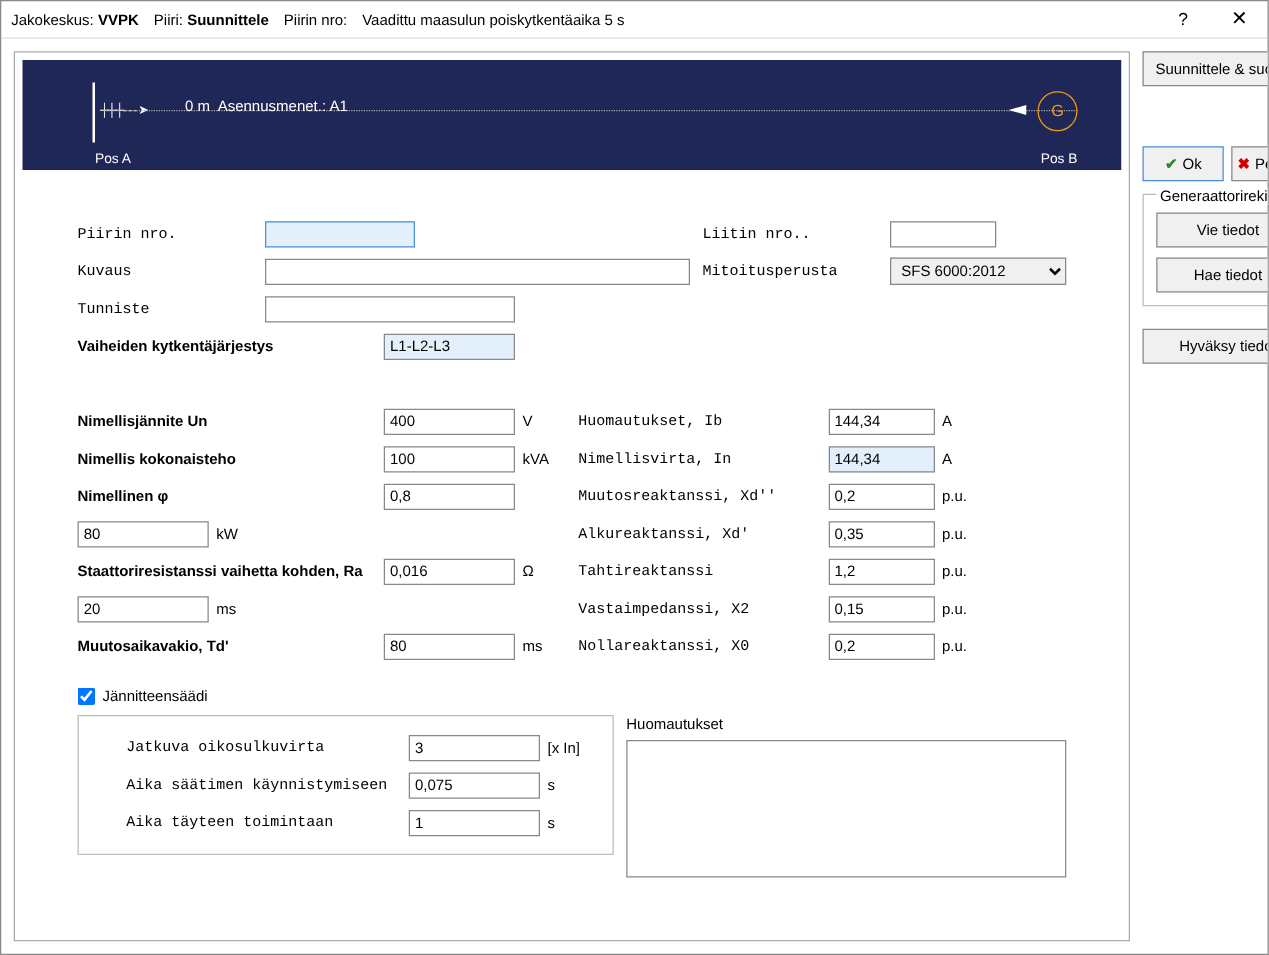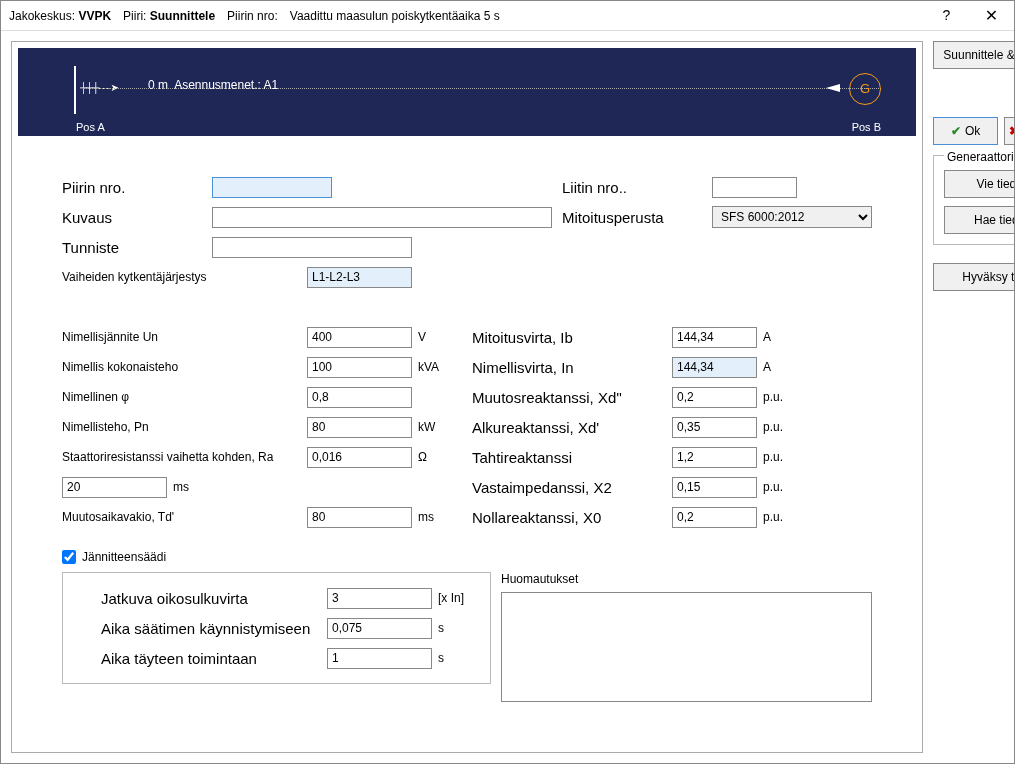--- a/index.html
+++ b/index.html
@@ -22,22 +22,22 @@
     .diagram-label { position: absolute; top: 30px; left: 130px; font-size: 11px; }
     .diagram-arrow { position: absolute; right: 76px; top: 36px; width: 0; height: 0; border-top: 4px solid transparent; border-bottom: 4px solid transparent; border-right: 14px solid #fff; }
     .diagram-g { position: absolute; right: 35px; top: 25px; width: 32px; height: 32px; border: 1px solid #f39c12; border-radius: 50%; text-align: center; line-height: 30px; color: #f39c12; font-size: 13px; }
     .pos-a { position: absolute; bottom: 3px; left: 58px; font-size: 11px; }
     .pos-b { position: absolute; bottom: 3px; right: 35px; font-size: 11px; text-align: right; }
     
     .form-area { flex: 1; padding: 30px 50px 10px 50px; }
     .form-row { display: flex; align-items: center; height: 30px; }
     .two-col { display: flex; gap: 10px; }
     .two-col > div { flex: 1; }
-    .lbl { width: 150px; font-size: 15px; }
-    .lbl-wide { width: 245px; font-size: 12px; }
+    .lbl { width: 150px; font-size: 12px; font-family: Liberation Mono, monospace; }
+    .lbl-wide { width: 245px; font-size: 12px; font-weight: bold; }
     .inp { height: 21px; border: 1px solid #888; padding: 0 4px; font-size: 12px; background: #fff; }
     .inp.blue { background: #e3f0fb; border: 1px solid #4a90d9; }
     .inp.hlite { background: #e3f0fb; }
     .sel { height: 22px; border: 1px solid #888; padding: 0 4px; font-size: 12px; background: #f0f0f0; }
     .unit { width: 30px; margin-left: 6px; font-size: 12px; }
     .inp-120 { width: 120px; }
     .inp-105 { width: 105px; }
     .inp-200 { width: 200px; }
     .inp-340 { width: 340px; }
     .inp-85 { width: 85px; }
@@ -113,21 +113,21 @@
             <input class="inp hlite inp-105" value="L1-L2-L3" style="">
           </div>
         </div>
         <div>
           <div class="form-row">
             <span class="lbl">Liitin nro..</span>
             <input class="inp inp-85" value="" style="">
           </div>
           <div class="form-row">
             <span class="lbl">Mitoitusperusta</span>
-            <select class="sel" style="width:160px"><option>SFS 6000:2012</option></select>
+            <select class="sel" style="width:141px"><option>SFS 6000:2012</option></select>
           </div>
         </div>
       </div>
 
       <div class="spacer-lg"></div>
 
       <div class="two-col">
         <div>
           <div class="form-row">
               <span class="lbl-wide">Nimellisjännite Un</span>
@@ -138,42 +138,41 @@
               <span class="lbl-wide">Nimellis kokonaisteho</span>
               <input class="inp inp-105" value="100" style="">
               <span class="unit">kVA</span>
             </div>
           <div class="form-row">
               <span class="lbl-wide">Nimellinen φ</span>
               <input class="inp inp-105" value="0,8" style="">
               <span class="unit"></span>
             </div>
           <div class="form-row">
-              <span class="lbl-wide">Nimellisteho, Pn</span>
               <input class="inp inp-105" value="80" style="">
               <span class="unit">kW</span>
             </div>
           <div class="form-row">
               <span class="lbl-wide">Staattoriresistanssi vaihetta kohden, Ra</span>
               <input class="inp inp-105" value="0,016" style="">
               <span class="unit">Ω</span>
             </div>
           <div class="form-row">
               <input class="inp inp-105" value="20" style="">
               <span class="unit">ms</span>
             </div>
           <div class="form-row">
               <span class="lbl-wide">Muutosaikavakio, Td'</span>
               <input class="inp inp-105" value="80" style="">
               <span class="unit">ms</span>
             </div>
         </div>
         <div>
           <div class="form-row">
-              <span class="lbl" style="width:200px">Mitoitusvirta, Ib</span>
+              <span class="lbl" style="width:200px">Huomautukset, Ib</span>
               <input class="inp inp-85" value="144,34" style="">
               <span class="unit">A</span>
             </div>
           <div class="form-row">
               <span class="lbl" style="width:200px">Nimellisvirta, In</span>
               <input class="inp hlite inp-85" value="144,34" style="">
               <span class="unit">A</span>
             </div>
           <div class="form-row">
               <span class="lbl" style="width:200px">Muutosreaktanssi, Xd''</span>

